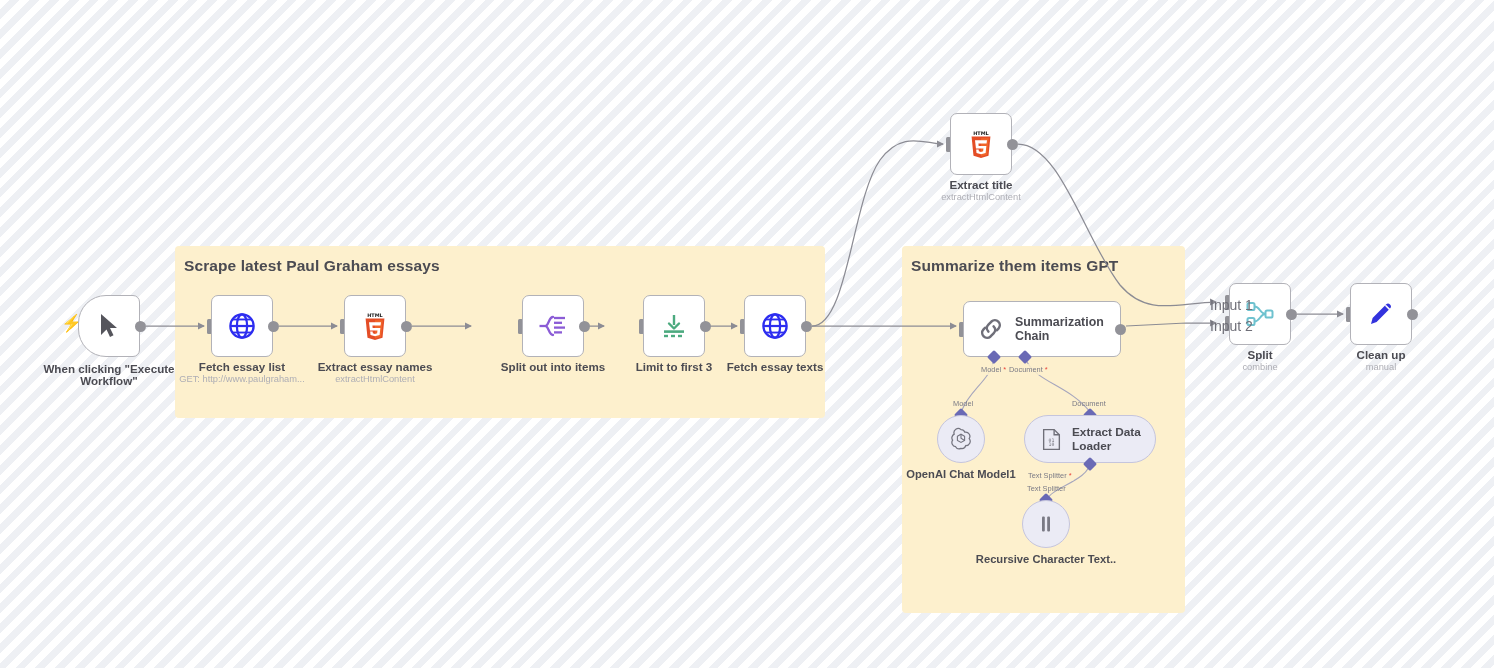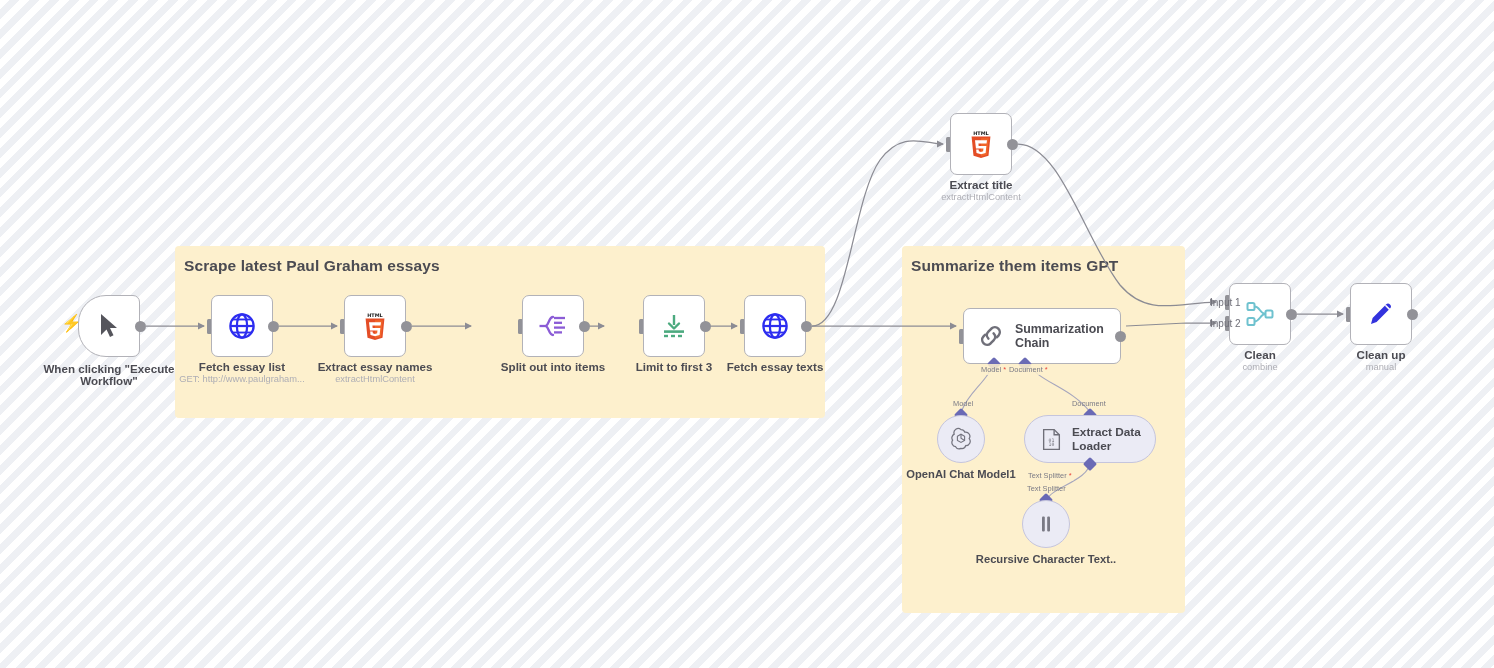--- a/index.html
+++ b/index.html
@@ -179,21 +179,21 @@
     padding: 1px 2px;
     border-radius: 2px;
     white-space: nowrap;
   }
   .conn-label.plain {
     background: transparent;
   }
   .conn-label .req { color: #e8453c; }
   .io-label {
     position: absolute;
-    font-size: 10px;
+    font-size: 14px;
     color: #6f6f78;
     white-space: nowrap;
     padding-left: 18px;
   }
   .bolt {
     position: absolute;
     font-size: 17px;
     color: #f24e3e;
     line-height: 1;
     font-weight: 700;
@@ -364,21 +364,21 @@
                    L16.3 22.4 L12 23.6 L7.8 22.4 L7.5 19.2 L9.8 19.2 L10 20.8
                    L12 21.4 L14 20.8 L14.3 18.2 L7.3 18.2 Z" fill="#fff"></path>
         </svg>
       </span>
     </div>
     <div class="port-out" style="left:57px; top:26px;"></div>
     <div class="node-label" style="left:-49px; top:66px;">Extract title</div>
     <div class="node-sub" style="left:-49px; top:79px;">extractHtmlContent</div>
   </div>
 
-  <div class="node" style="left:963px; top:308px; width:158px; height:56px;">
+  <div class="node" style="left:963px; top:301px; width:158px; height:56px;">
     <div class="port-in" style="left:-4px; top:21px;"></div>
     <div class="chain-box" style="left:0; top:0;">
       <span>
         <svg class="icon" width="26" height="26" viewBox="0 0 24 24">
           <path d="M9.6 14.4 a4.6 4.6 0 0 1 0 -6.5 l2.8 -2.8 a4.6 4.6 0 0 1 6.5 6.5 l-1.6 1.6" fill="none" stroke="#6f6f79" stroke-width="2.3" stroke-linecap="round"></path>
           <path d="M14.4 9.6 a4.6 4.6 0 0 1 0 6.5 l-2.8 2.8 a4.6 4.6 0 0 1 -6.5 -6.5 l1.6 -1.6" fill="none" stroke="#6f6f79" stroke-width="2.3" stroke-linecap="round"></path>
         </svg>
       </span>
       <span class="chain-text">Summarization Chain</span>
     </div>
@@ -396,21 +396,21 @@
         <svg class="icon" width="30" height="30" viewBox="0 0 30 30">
           <rect x="2.5" y="4" width="7" height="7" rx="1.6" fill="none" stroke="#6fc2cf" stroke-width="2"></rect>
           <rect x="2.5" y="19" width="7" height="7" rx="1.6" fill="none" stroke="#6fc2cf" stroke-width="2"></rect>
           <rect x="20.5" y="11.5" width="7" height="7" rx="1.6" fill="none" stroke="#6fc2cf" stroke-width="2"></rect>
           <path d="M9.5 7.5 C15 7.5 15 15 20.5 15" fill="none" stroke="#6fc2cf" stroke-width="2"></path>
           <path d="M9.5 22.5 C15 22.5 15 15 20.5 15" fill="none" stroke="#6fc2cf" stroke-width="2"></path>
         </svg>
       </span>
     </div>
     <div class="port-out" style="left:57px; top:26px;"></div>
-    <div class="node-label" style="left:-49px; top:66px;">Clean</div>
+    <div class="node-label" style="left:-49px; top:66px;">Split</div>
     <div class="node-sub" style="left:-49px; top:79px;">combine</div>
   </div>
 
   <div class="io-label" style="left:1192px; top:297px;">Input 1</div>
   <div class="io-label" style="left:1192px; top:318px;">Input 2</div>
 
   <div class="node" style="left:1350px; top:283px; width:62px; height:62px;">
     <div class="port-in" style="left:-4px; top:24px;"></div>
     <div class="node-box" style="left:0; top:0;">
       <span>

